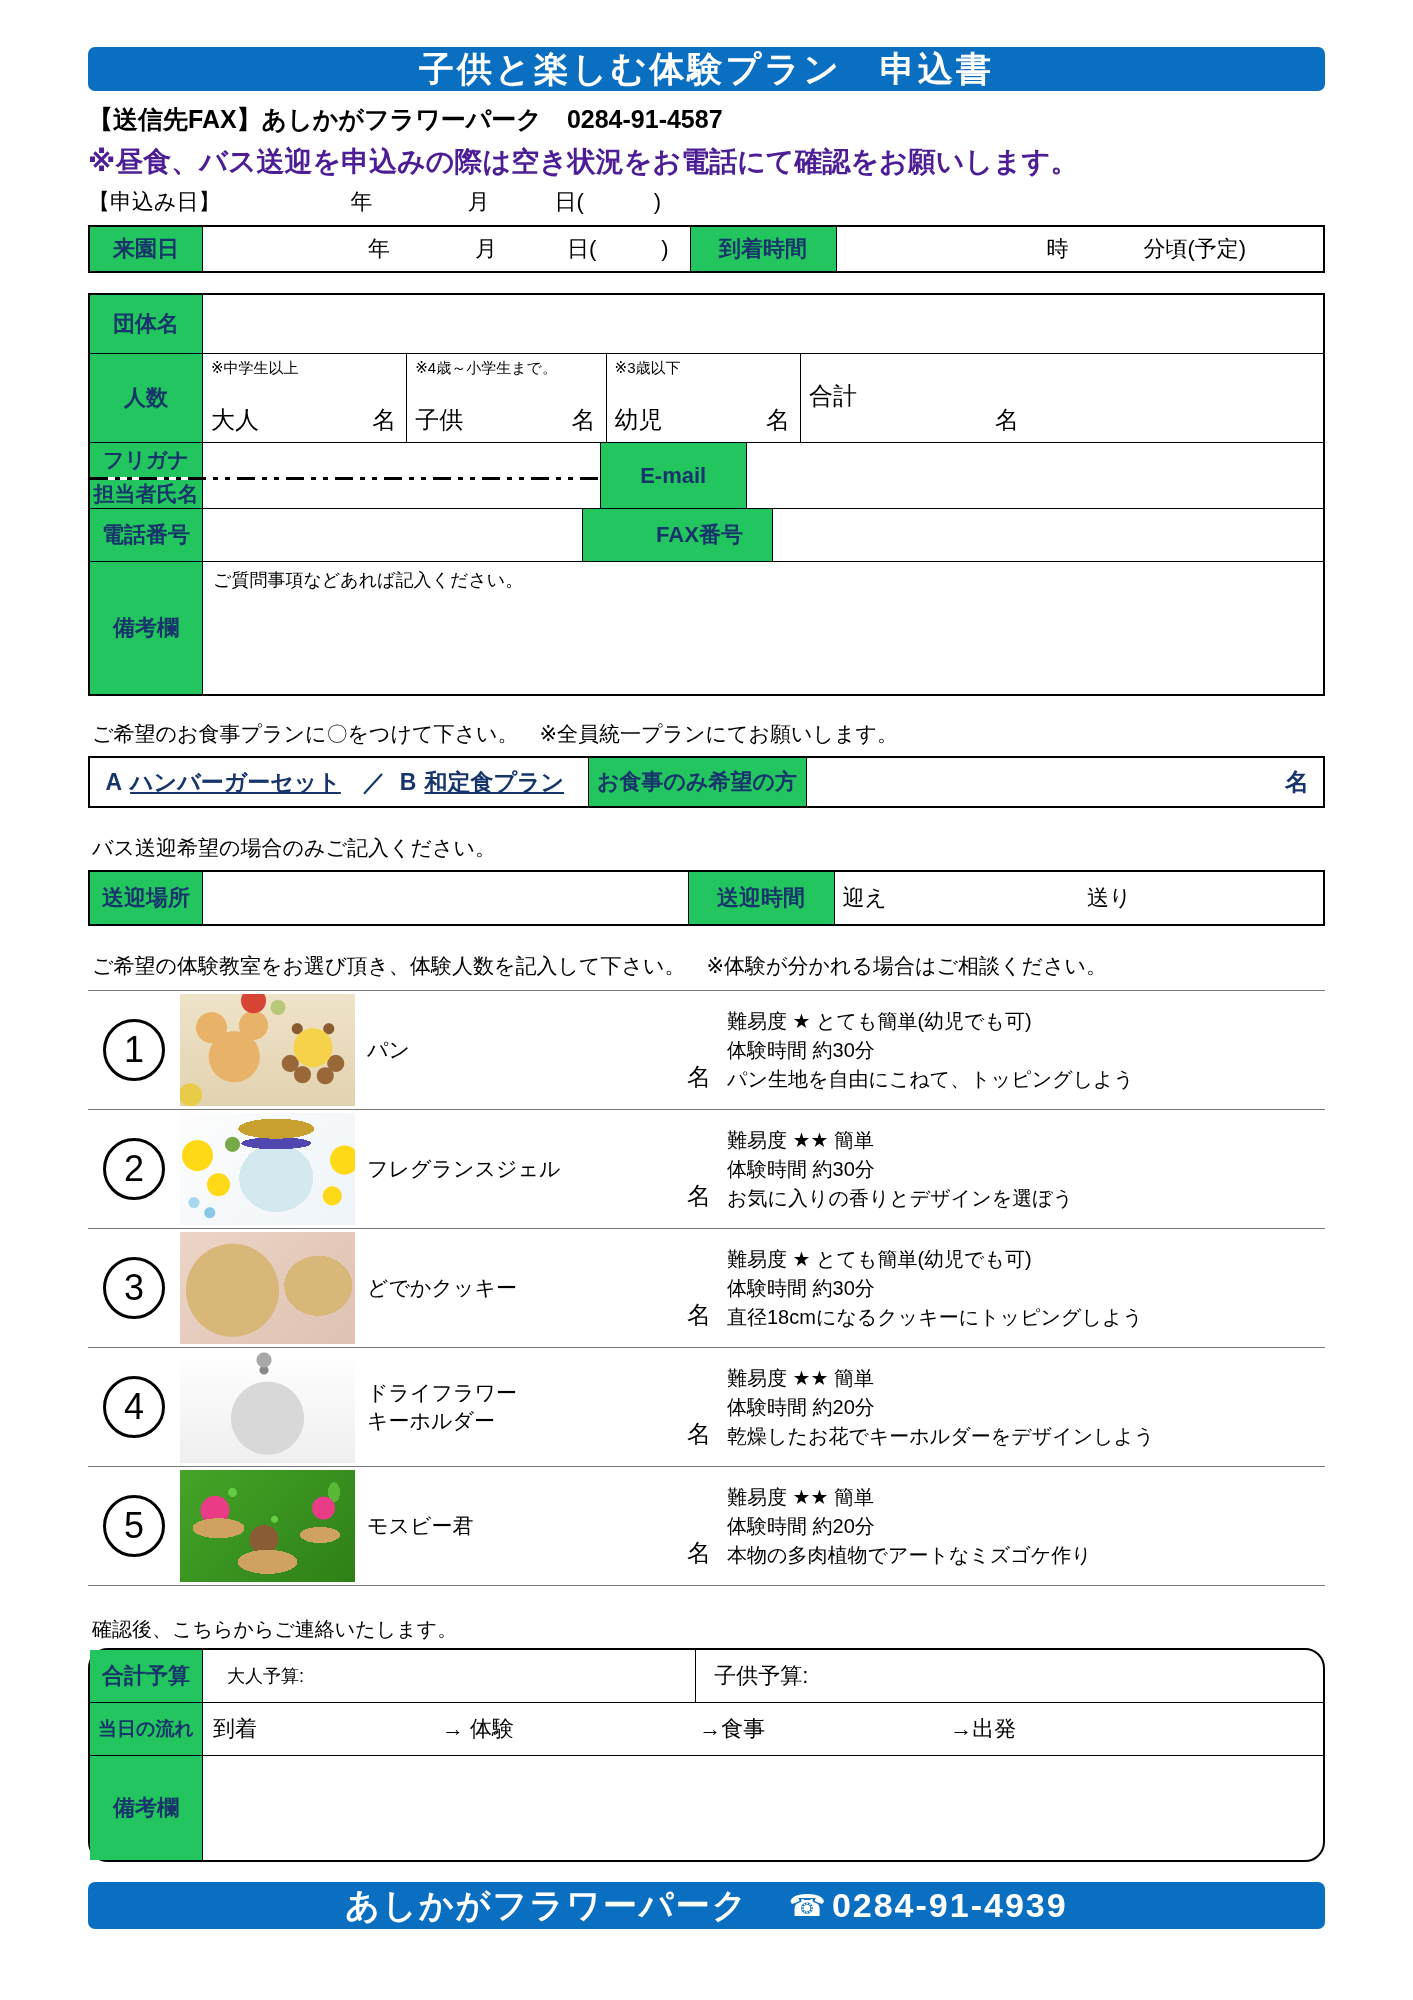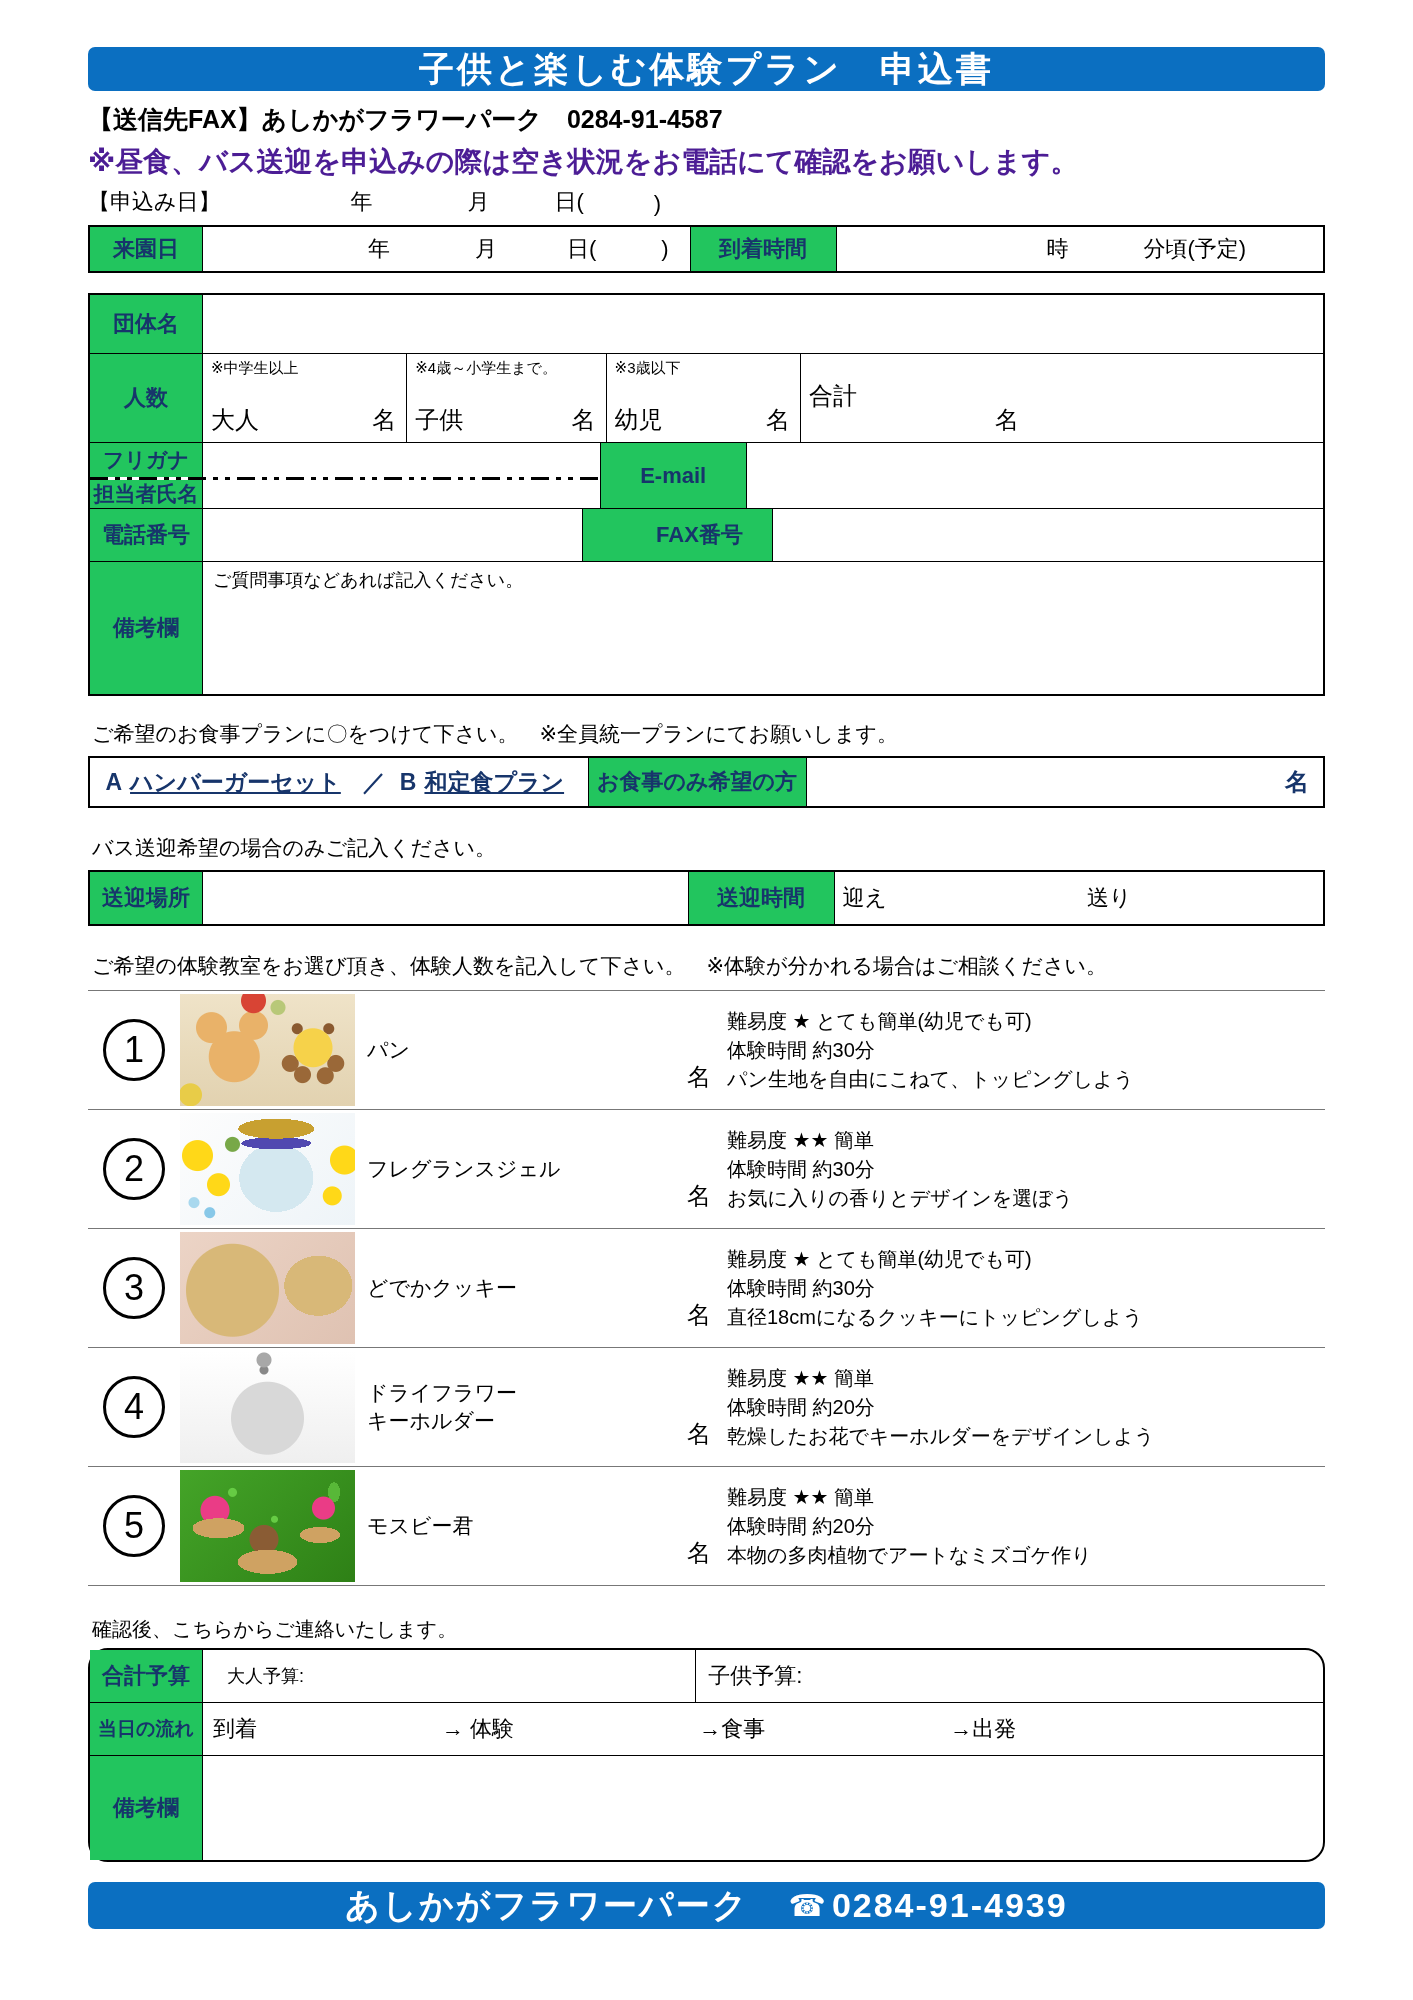--- a/index.html
+++ b/index.html
@@ -9,21 +9,21 @@
 
   
   .bar{background:#0b6fc1;color:#fff;display:flex;align-items:center;justify-content:center;border-radius:7px;}
   .titlebar{margin-top:47px;height:44px;font-size:35px;font-weight:bold;letter-spacing:3px;}
   .footbar{margin-top:20px;height:47px;font-size:34px;font-weight:bold;letter-spacing:2px;}
   .footbar .tel{margin-left:40px;display:flex;align-items:center;}
   .footbar .tel-icon{font-size:30px;margin-right:4px;}
 
   .faxline{margin-top:12px;font-size:25px;font-weight:bold;height:30px;}
   .notice{margin-top:10px;font-size:28px;font-weight:bold;color:#4c1d95;height:28px;}
-  .applyline{margin-top:16px;font-size:22px;height:30px;display:flex;align-items:flex-end;}
+  .applyline{margin-top:16px;font-size:22px;height:30px;display:flex;align-items:center;}
   .applyline .p0{margin-left:130px}.applyline .p1{margin-left:95px}
   .applyline .p2{margin-left:65px}.applyline .p3{margin-left:70px}
 
   
   .t{border:2px solid #000;}
   .tr{display:flex;}
   .tr + .tr{border-top:1px solid #000;}
   .lbl{background:#22c55e;color:#17356b;font-weight:bold;font-size:22px;
        display:flex;align-items:center;justify-content:center;flex-shrink:0;}
   .cell{position:relative;box-sizing:border-box;}
@@ -185,21 +185,21 @@
     radial-gradient(circle 2px at 80.5% 31.5%,#000 0 1.5px,transparent 2px),
     radial-gradient(circle 5px at 30% 20%,#66cc44 0 4px,transparent 5px),
     radial-gradient(circle 4px at 54% 44%,#66cc44 0 3px,transparent 4px),
     radial-gradient(ellipse 6px 10px at 88% 20%,#58b838 0 100%,transparent 100%),
     linear-gradient(135deg,#44a428,#2e8016);}
 
   
   .tconf{margin-top:6px;border-radius:20px;}
   .row-budget{height:52px;}
   .budA{width:495px;display:flex;align-items:center;padding-left:24px;font-size:18px;}
-  .budC{width:630px;display:flex;align-items:center;padding-left:12px;font-size:22px;}
+  .budC{width:630px;display:flex;align-items:center;padding-left:18px;font-size:22px;}
   .row-flow{height:52px;}
   .row-flow .lbl{font-size:19px;}
   .flowcell{flex:1;display:flex;align-items:center;font-size:22px;}
   .flowcell .f0{margin-left:10px;}
   .flowcell .f1,.flowcell .f2,.flowcell .f3{margin-left:185px;}
   .row-biko2{height:104px;}
   .biko2{flex:1;}
 </style>
 </head>
 <body>

